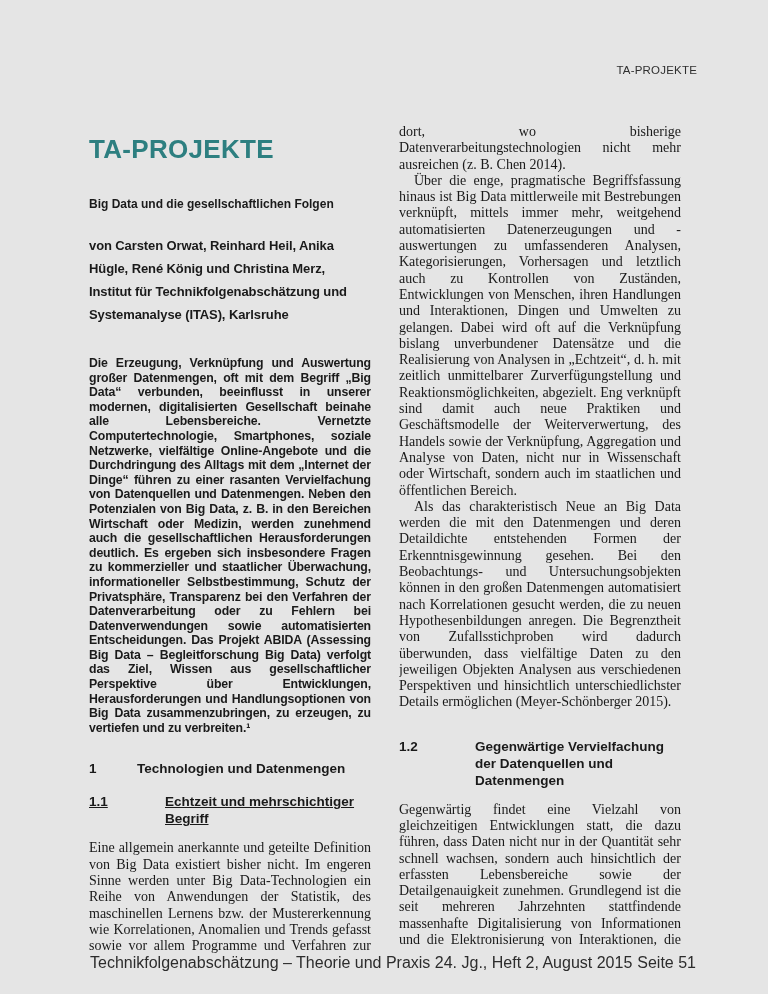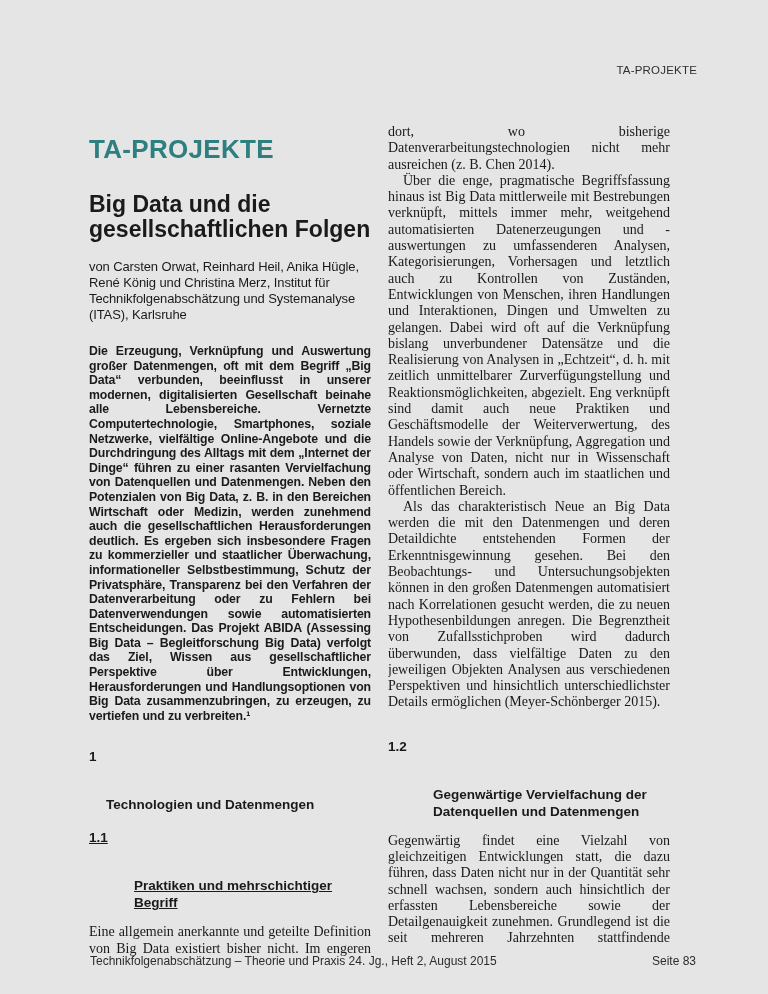--- a/index.html
+++ b/index.html
@@ -26,66 +26,67 @@
     color: #2f2f2f;
   }
   .col {
     position: absolute;
     top: 124px;
     width: 282px;
     height: 822px;
     overflow: hidden;
   }
   .col-left  { left: 89px;  top: 134px; }
-  .col-right { left: 388px; top: 124px; }
+  .col-right { left: 399px; top: 124px; }
 
   .rubric {
     margin: 0;
     font-size: 26px;
     font-weight: bold;
     letter-spacing: 0.3px;
     color: #2d7f80;
     font-family: "Liberation Sans", sans-serif;
   }
   .title {
     margin: 27px 0 0 0;
-    font-size: 23px;
+    font-size: 12px;
     line-height: 25px;
     font-weight: bold;
     color: #1a1a1a;
   }
   .authors {
     margin: 17px 0 0 0;
     font-size: 13px;
-    line-height: 16px;
-    font-weight: normal;
+    line-height: 23px;
+    font-weight: bold;
     letter-spacing: -0.1px;
     color: #1a1a1a;
   }
   .abstract {
-    margin: 21px 0 0 0;
+    margin: 30px 0 0 0;
     font-size: 12.3px;
     line-height: 14.6px;
     font-weight: bold;
     letter-spacing: -0.12px;
     text-align: justify;
     color: #1a1a1a;
     hyphens: auto;
   }
   .sec-heading {
     display: flex;
     font-size: 13.5px;
     line-height: 17px;
     font-weight: bold;
     color: #1a1a1a;
+    gap: 31px;
   }
   .sec-heading .num   { flex: 0 0 auto; }
   .sec-heading .num-1 { width: 17px; }
   .sec-heading .num-2 { width: 45px; }
-  .sec-heading .sec-title { flex: 1 1 auto; margin-top: 48px; }
+  .sec-heading .sec-title { flex: 1 1 auto; }
   .mt-s1  { margin-top: 25px; }
   .mt-s11 { margin-top: 16px; text-decoration: underline; }
   .mt-s12 { margin-top: 27px; }
 
   .body-para {
     margin: 0;
     font-family: "Liberation Serif", serif;
     font-size: 14px;
     line-height: 16.3px;
     text-align: justify;
@@ -95,21 +96,21 @@
   .first-after-heading { margin-top: 13px; }
   .indent { text-indent: 15px; }
 
   .footer {
     position: absolute;
     left: 90px;
     right: 92px;
     top: 954px;
     display: flex;
     justify-content: space-between;
-    font-size: 12px;
+    font-size: 16px;
     color: #2c2c2c;
   }
 </style>
 </head>
 <body>
 
 <div class="page">
 
   <div class="running-header">TA-PROJEKTE</div>
 
@@ -123,21 +124,21 @@
 
     <p class="abstract">Die Erzeugung, Verknüpfung und Auswertung großer Datenmengen, oft mit dem Begriff „Big Data“ verbunden, beeinflusst in unserer modernen, digitalisierten Gesellschaft beinahe alle Lebensbereiche. Vernetzte Computertechnologie, Smartphones, soziale Netzwerke, vielfältige Online-Angebote und die Durchdringung des Alltags mit dem „Internet der Dinge“ führen zu einer rasanten Vervielfachung von Datenquellen und Datenmengen. Neben den Potenzialen von Big Data, z. B. in den Bereichen Wirtschaft oder Medizin, werden zunehmend auch die gesellschaftlichen Herausforderungen deutlich. Es ergeben sich insbesondere Fragen zu kommerzieller und staatlicher Überwachung, informationeller Selbstbestimmung, Schutz der Privatsphäre, Transparenz bei den Verfahren der Datenverarbeitung oder zu Fehlern bei Datenverwendungen sowie automatisierten Entscheidungen. Das Projekt ABIDA (Assessing Big Data – Begleitforschung Big Data) verfolgt das Ziel, Wissen aus gesellschaftlicher Perspektive über Entwicklungen, Herausforderungen und Handlungsoptionen von Big Data zusammenzubringen, zu erzeugen, zu vertiefen und zu verbreiten.¹</p>
 
     <div class="sec-heading mt-s1">
       <span class="num num-1">1</span>
       <span class="sec-title">Technologien und Datenmengen</span>
     </div>
 
     <div class="sec-heading mt-s11">
       <span class="num num-2">1.1</span>
-      <span class="sec-title">Praktiken und mehrschichtiger Begriff</span>
+      <span class="sec-title">Echtzeit und mehrschichtiger Begriff</span>
     </div>
 
     <p class="body-para first-after-heading">Eine allgemein anerkannte und geteilte Definition von Big Data existiert bisher nicht. Im engeren Sinne werden unter Big Data-Technologien ein Reihe von Anwendungen der Statistik, des maschinellen Lernens bzw. der Mustererkennung wie Korrelationen, Anomalien und Trends gefasst sowie vor allem Programme und Verfahren zur Handhabung und Auswertung von großen Datenmengen (z. B. Apache Hadoop, Google MapReduce oder Apache Flink), insbesondere</p>
 
   </div>
 
   <div class="col col-right">
 
     <p class="body-para">dort, wo bisherige Datenverarbeitungstechnologien nicht mehr ausreichen (z. B. Chen 2014).</p>
 
@@ -149,16 +150,16 @@
       <span class="num num-2">1.2</span>
       <span class="sec-title">Gegenwärtige Vervielfachung der Datenquellen und Datenmengen</span>
     </div>
 
     <p class="body-para first-after-heading">Gegenwärtig findet eine Vielzahl von gleichzeitigen Entwicklungen statt, die dazu führen, dass Daten nicht nur in der Quantität sehr schnell wachsen, sondern auch hinsichtlich der erfassten Lebensbereiche sowie der Detailgenauigkeit zunehmen. Grundlegend ist die seit mehreren Jahrzehnten stattfindende massenhafte Digitalisierung von Informationen und die Elektronisierung von Interaktionen, die heute auch Bezahlsysteme (z. B. Bitcoin oder Apple Pay, elektronische Tickets im ÖPNV) und sensible Informationen wie</p>
 
   </div>
 
   <div class="footer">
     <span>Technikfolgenabschätzung – Theorie und Praxis 24. Jg., Heft 2, August 2015</span>
-    <span>Seite 83</span>
+    <span>Seite 51</span>
   </div>
 
 </div>
 
 </body></html>

